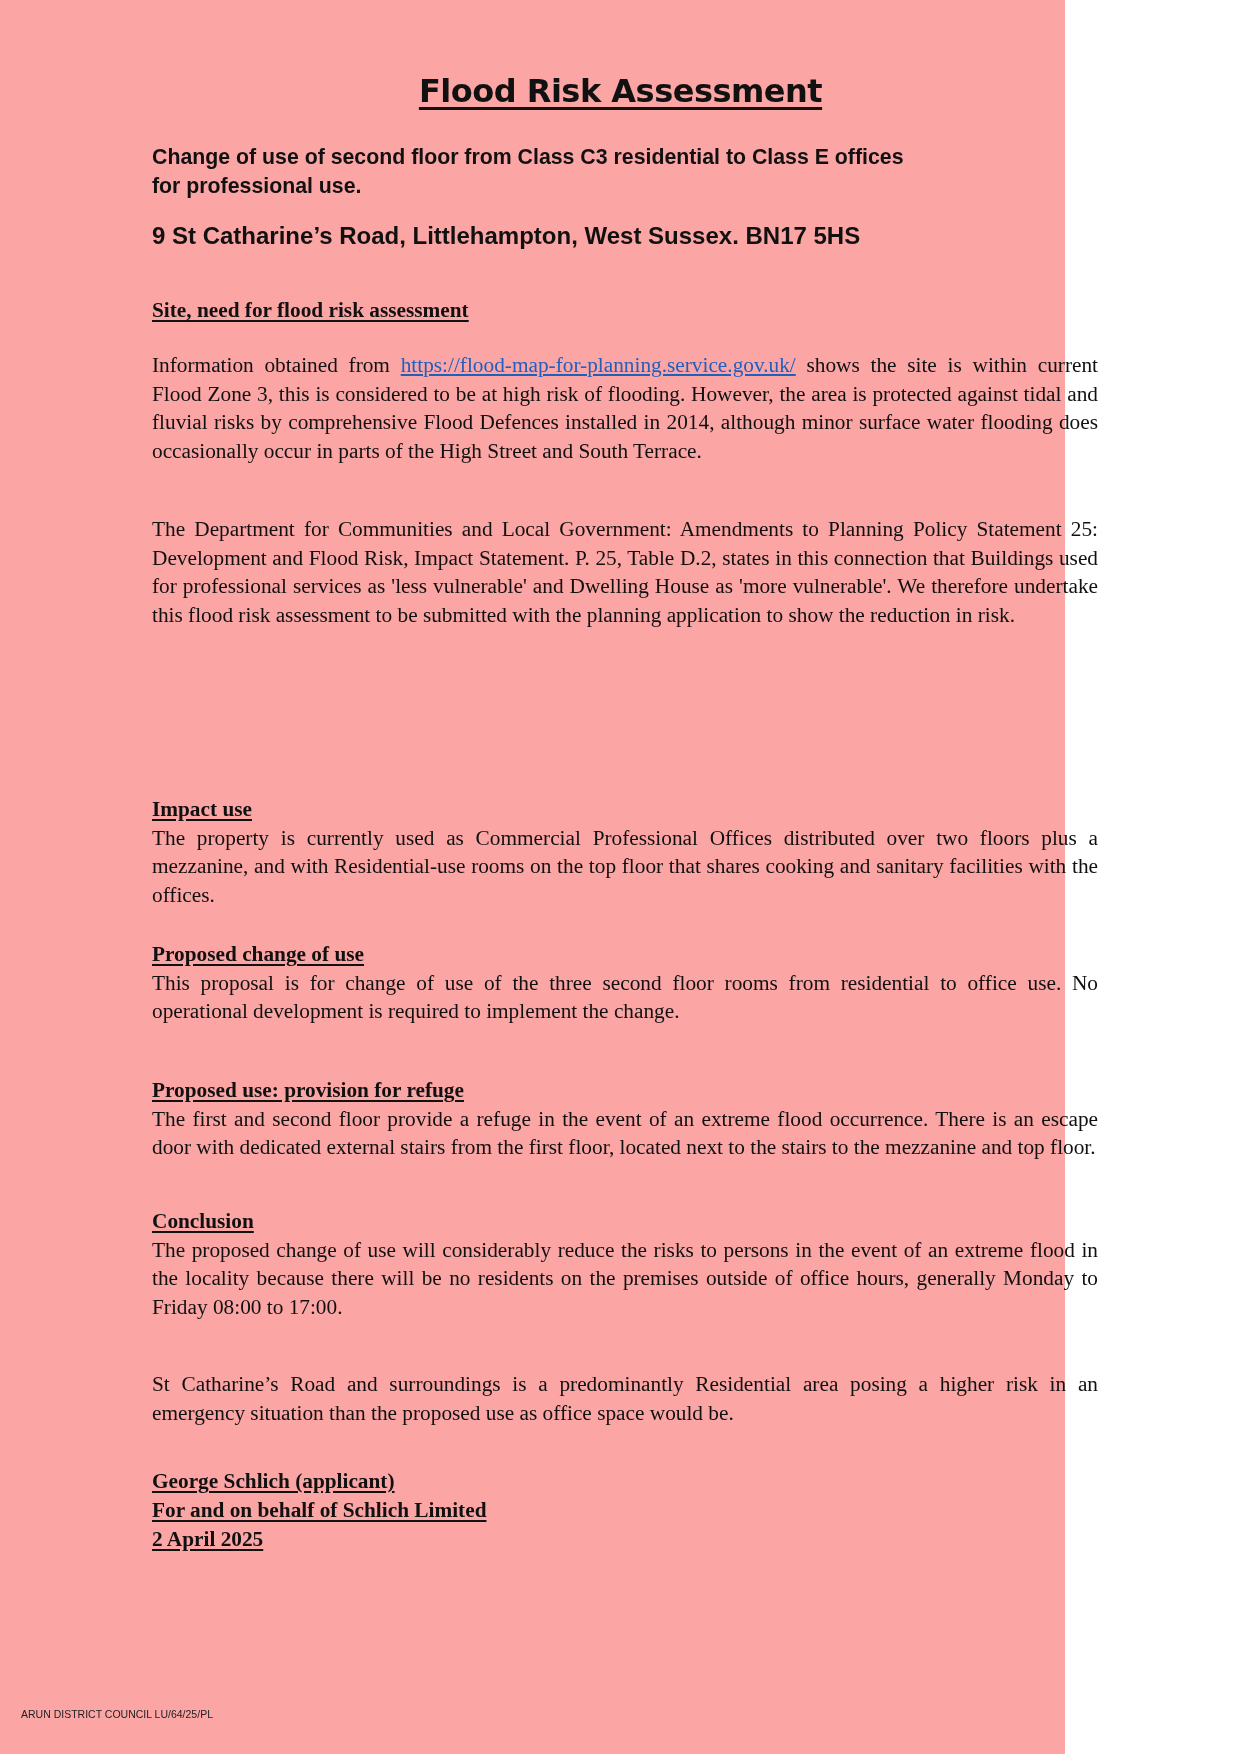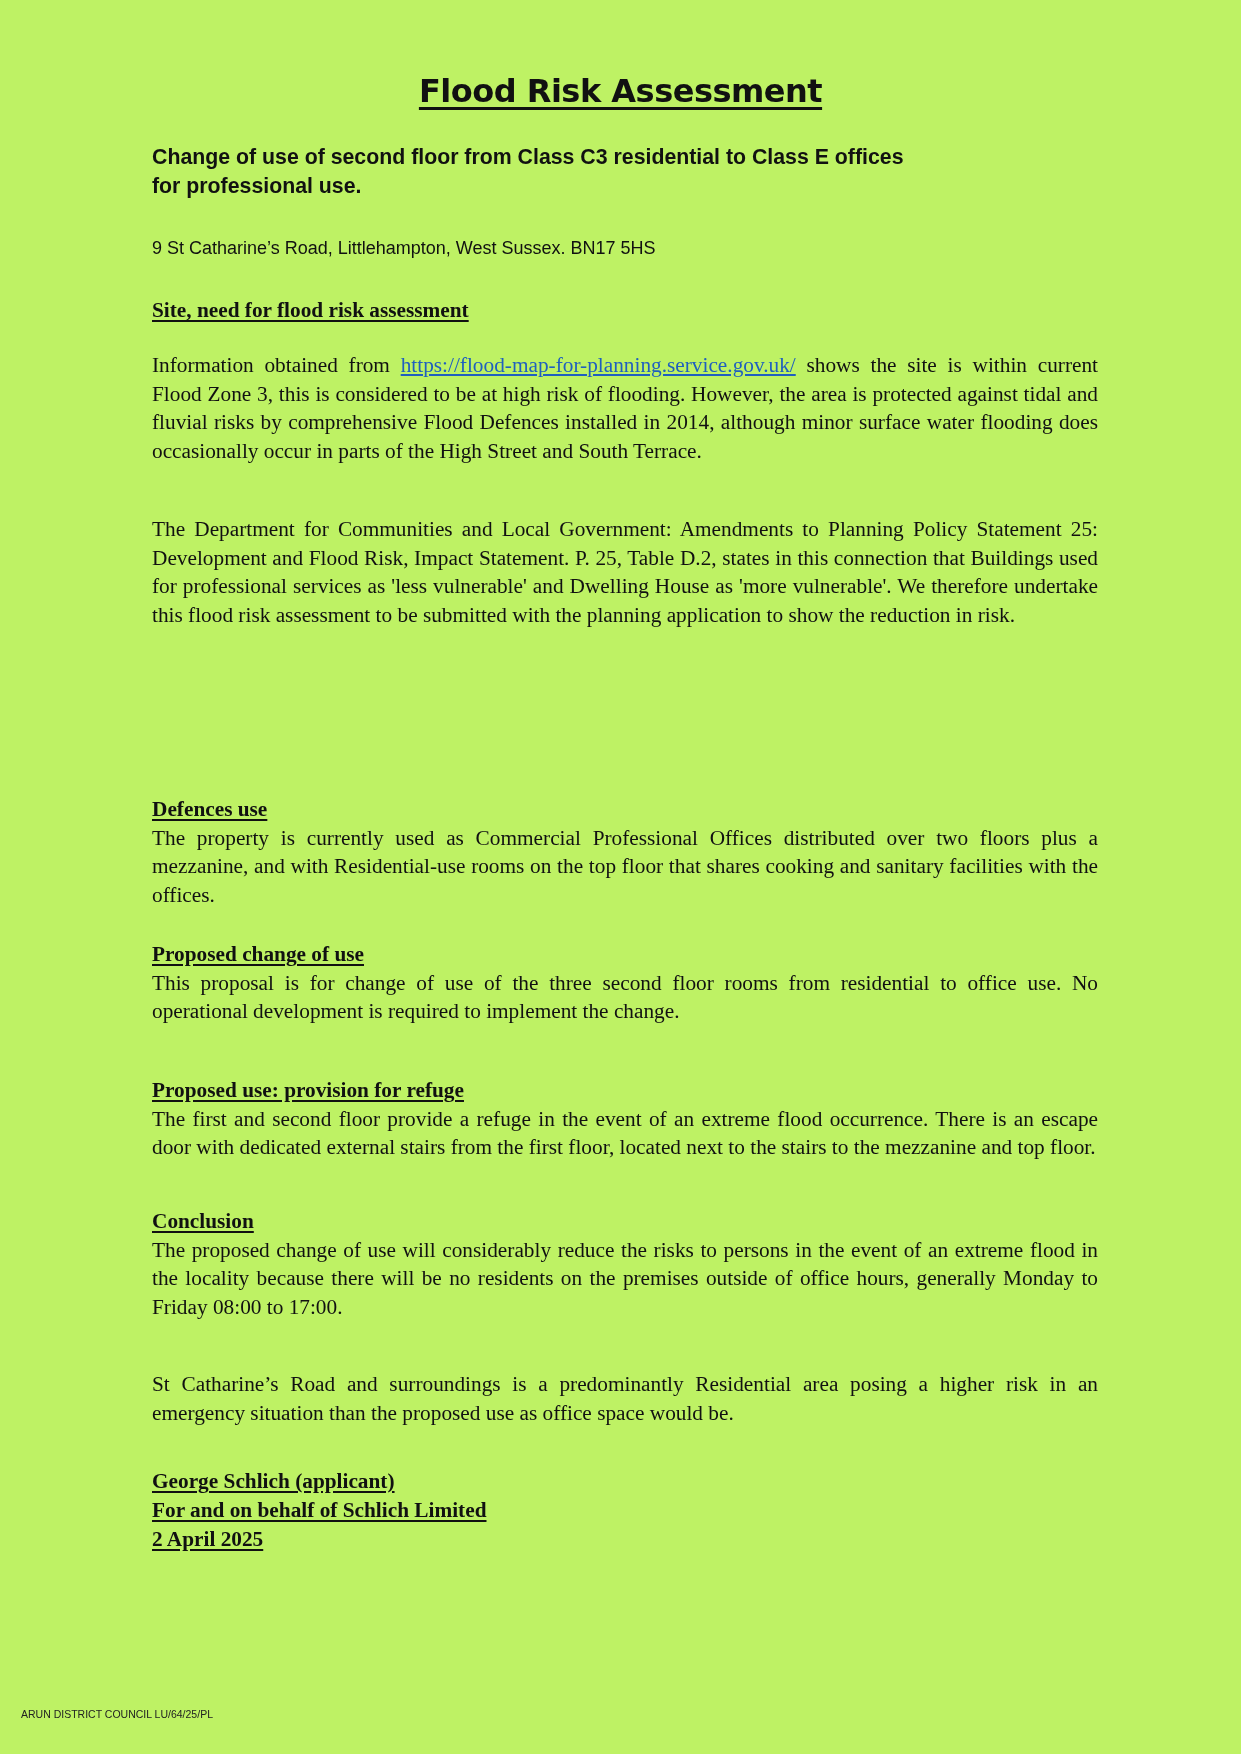--- a/index.html
+++ b/index.html
@@ -1,25 +1,25 @@
 <!DOCTYPE html>
 <html><head>
 <meta charset="utf-8">
 <style>
   html, body { margin: 0; padding: 0; background: #ffffff; }
   body { width: 1241px; height: 1754px; position: relative; overflow: hidden; color: #111; }
-  .page { position: absolute; left: 0; top: 0; width: 1241px; height: 1754px; background: #bef264; }
+  .page { position: absolute; left: 0; top: 0; width: 1065px; height: 1754px; background: #fca5a5; }
   .title {
     position: absolute; left: 0; width: 1241px; top: 72px; text-align: center;
     font-family: "DejaVu Sans", sans-serif; font-weight: bold; font-size: 32px;
     text-decoration: underline; text-decoration-thickness: 3px; text-underline-offset: 5px;
     letter-spacing: -0.5px;
   }
   .subtitle { position: absolute; left: 152px; top: 143px; width: 900px; font-family: "Liberation Sans", sans-serif; font-weight: bold; font-size: 21.3px; line-height: 29px; }
-  .address { position: absolute; left: 152px; top: 231px; font-family: "Liberation Sans", sans-serif; font-weight: normal; font-size: 18px; line-height: 34px; }
+  .address { position: absolute; left: 152px; top: 219px; font-family: "Liberation Sans", sans-serif; font-weight: bold; font-size: 24px; line-height: 34px; }
   .heading { font-weight: bold; text-decoration: underline; text-decoration-thickness: 2px; text-underline-offset: 3px; }
   .para { text-align: justify; margin: 0; }
   .link { color: #1f5fbf; text-decoration: underline; }
   .abs { position: absolute; left: 152px; width: 946px; font-family: Liberation Serif, serif; font-size: 21.3px; line-height: 28.6px; }
   .sig { font-weight: bold; text-decoration: underline; text-decoration-thickness: 2px; text-underline-offset: 3px; display: block; }
   .footer { position: absolute; left: 21px; top: 1708px; font-family: "Liberation Sans", sans-serif; font-size: 10.5px; color: #222; }
 </style>
 </head>
 <body>
 
@@ -39,21 +39,21 @@
   </div>
 
   <p class="abs para" style="top:351px;">
     <span>Information obtained from </span><a class="link" style="color: rgb(31, 95, 191);">https://flood-map-for-planning.service.gov.uk/</a><span> shows the site is within current Flood Zone 3, this is considered to be at high risk of flooding. However, the area is protected against tidal and fluvial risks by comprehensive Flood Defences installed in 2014, although minor surface water flooding does occasionally occur in parts of the High Street and South Terrace.</span>
   </p>
 
   <p class="abs para" style="top:515px;">The Department for Communities and Local Government: Amendments to Planning Policy Statement 25: Development and Flood Risk, Impact Statement. P. 25, Table D.2, states in this connection that Buildings used for professional services as 'less vulnerable' and Dwelling House as 'more vulnerable'. We therefore undertake this flood risk assessment to be submitted with the planning application to show the reduction in risk.</p>
 
 
   <div class="abs" style="top:795px;">
-    <span class="heading">Defences use</span>
+    <span class="heading">Impact use</span>
     <p class="para">The property is currently used as Commercial Professional Offices distributed over two floors plus a mezzanine, and with Residential-use rooms on the top floor that shares cooking and sanitary facilities with the offices.</p>
   </div>
 
   <div class="abs" style="top:940px;">
     <span class="heading">Proposed change of use</span>
     <p class="para">This proposal is for change of use of the three second floor rooms from residential to office use. No operational development is required to implement the change.</p>
   </div>
 
   <div class="abs" style="top:1076px;">
     <span class="heading">Proposed use: provision for refuge</span>

